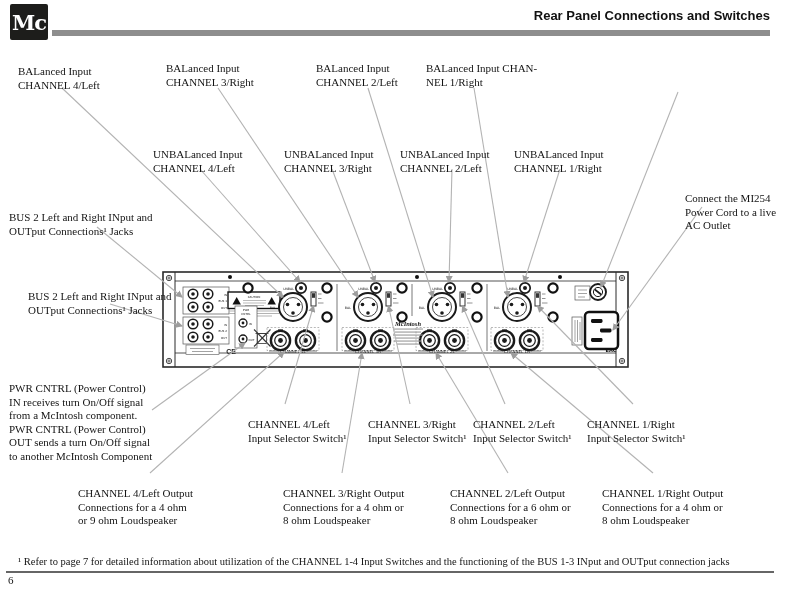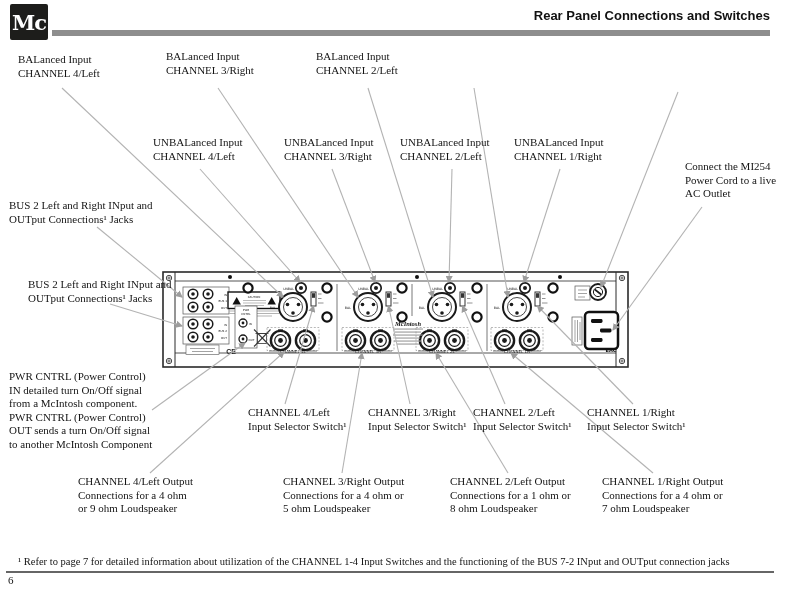--- a/index.html
+++ b/index.html
@@ -5,21 +5,21 @@
   html,body{margin:0;padding:0;background:#fff;}
   .page{position:relative;width:780px;height:589px;background:#fff;overflow:hidden;
         font-family:"Liberation Serif",serif;color:#111;}
   svg.art{position:absolute;left:0;top:0;}
   .logo{position:absolute;left:10px;top:4px;width:38px;height:36px;background:#1d1d1b;
         border-radius:2px;color:#fff;display:flex;align-items:center;justify-content:center;
         font-family:"DejaVu Serif",serif;font-weight:bold;font-size:21px;letter-spacing:-1px;}
   .title{position:absolute;top:8px;right:10px;font-family:"Liberation Sans",sans-serif;
          font-weight:bold;font-size:13px;color:#111;}
   .hbar{position:absolute;left:52px;top:30px;right:10px;height:6px;background:#8e8e8e;}
-  .callout{position:absolute;font-size:11px;line-height:13.5px;white-space:pre-line;color:#141414;}
+  .callout{position:absolute;font-size:11px;line-height:13.5px;white-space:pre-line;color:#141414;margin-top:12px;}
   .footnote{position:absolute;left:18px;top:556px;font-size:10.5px;color:#141414;}
   .frule{position:absolute;left:6px;right:6px;top:571px;height:2px;background:#666;}
   .pagenum{position:absolute;left:8px;top:574px;font-size:11px;color:#141414;}
   
   .t28{font:2.8px "DejaVu Sans",sans-serif;fill:#111;}
   .t3{font:3.2px "DejaVu Sans",sans-serif;fill:#111;}
   .t4{font:4px "DejaVu Sans",sans-serif;fill:#111;}
   .t5b{font:bold 5px "DejaVu Sans",sans-serif;fill:#111;}
   .t7{font:bold 7px "Liberation Sans",sans-serif;fill:#222;}
   .brand{font:bold italic 6.5px "Liberation Serif",serif;fill:#111;}
@@ -253,63 +253,65 @@
       <line x1="653" y1="473" x2="511" y2="353" marker-end="url(#arr)"></line>
     </g>
   </svg>
 
   <div class="callout" style="left:18px;top:53px">BALanced Input
 CHANNEL 4/Left</div>
   <div class="callout" style="left:166px;top:50px">BALanced Input
 CHANNEL 3/Right</div>
   <div class="callout" style="left:316px;top:50px">BALanced Input
 CHANNEL 2/Left</div>
+  <div class="callout" style="left:426px;top:50px">BALanced Input CHAN-
+NEL 1/Right</div>
 
   <div class="callout" style="left:153px;top:136px">UNBALanced Input
 CHANNEL 4/Left</div>
   <div class="callout" style="left:284px;top:136px">UNBALanced Input
 CHANNEL 3/Right</div>
   <div class="callout" style="left:400px;top:136px">UNBALanced Input
 CHANNEL 2/Left</div>
   <div class="callout" style="left:514px;top:136px">UNBALanced Input
 CHANNEL 1/Right</div>
 
-  <div class="callout" style="left:685px;top:160px">Connect the MI254
+  <div class="callout" style="left:685px;top:180px">Connect the MI254
 Power Cord to a live
 AC Outlet</div>
 
   <div class="callout" style="left:9px;top:199px">BUS 2 Left and Right INput and
 OUTput Connections¹ Jacks</div>
   <div class="callout" style="left:28px;top:278px">BUS 2 Left and Right INput and
 OUTput Connections¹ Jacks</div>
   <div class="callout" style="left:9px;top:370px">PWR CNTRL (Power Control)
-IN detailed turn On/Off signal
+IN receives turn On/Off signal
 from a McIntosh component.
 PWR CNTRL (Power Control)
 OUT sends a turn On/Off signal
 to another McIntosh Component</div>
 
   <div class="callout" style="left:248px;top:406px">CHANNEL 4/Left
 Input Selector Switch¹</div>
   <div class="callout" style="left:368px;top:406px">CHANNEL 3/Right
 Input Selector Switch¹</div>
   <div class="callout" style="left:473px;top:406px">CHANNEL 2/Left
 Input Selector Switch¹</div>
   <div class="callout" style="left:587px;top:406px">CHANNEL 1/Right
 Input Selector Switch¹</div>
 
   <div class="callout" style="left:78px;top:475px">CHANNEL 4/Left Output
 Connections for a 4 ohm
 or 9 ohm Loudspeaker</div>
   <div class="callout" style="left:283px;top:475px">CHANNEL 3/Right Output
 Connections for a 4 ohm or
-5 ohm Loudspeaker</div>
+8 ohm Loudspeaker</div>
   <div class="callout" style="left:450px;top:475px">CHANNEL 2/Left Output
-Connections for a 1 ohm or
+Connections for a 6 ohm or
 8 ohm Loudspeaker</div>
   <div class="callout" style="left:602px;top:475px">CHANNEL 1/Right Output
 Connections for a 4 ohm or
-7 ohm Loudspeaker</div>
-
-  <div class="footnote">¹ Refer to page 7 for detailed information about utilization of the CHANNEL 1-4 Input Switches and the functioning of the BUS 7-2 INput and OUTput connection jacks</div>
+8 ohm Loudspeaker</div>
+
+  <div class="footnote">¹ Refer to page 7 for detailed information about utilization of the CHANNEL 1-4 Input Switches and the functioning of the BUS 1-3 INput and OUTput connection jacks</div>
   <div class="frule"></div>
   <div class="pagenum">6</div>
 </div>
 
 </body></html>

